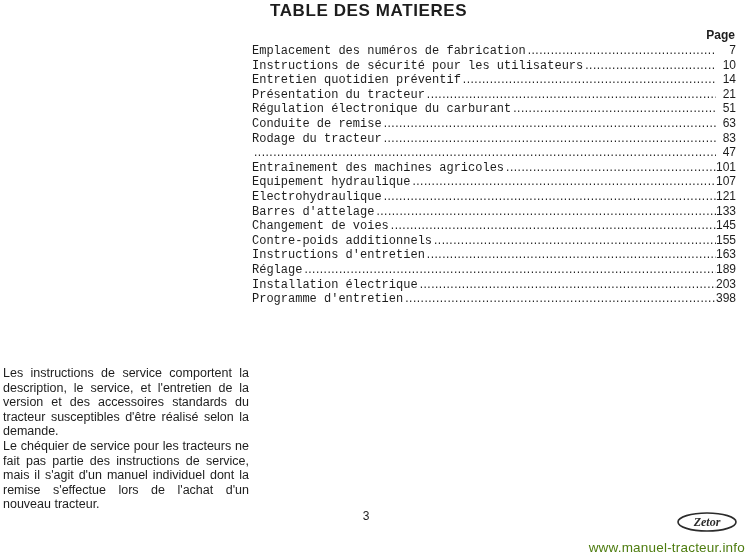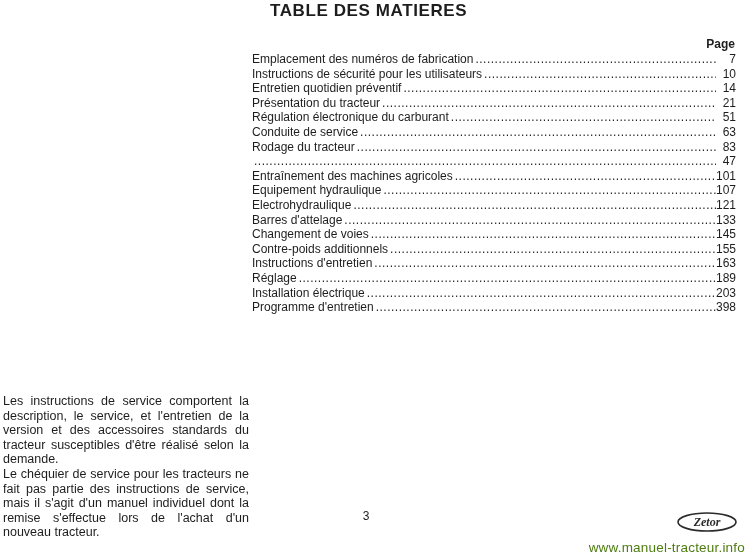--- a/index.html
+++ b/index.html
@@ -22,37 +22,37 @@
     top: 1px;
     font-size: 17px;
     font-weight: bold;
     letter-spacing: 0.6px;
     white-space: nowrap;
     text-align: right;
   }
   .toc-block {
     position: absolute;
     left: 252px;
-    top: 37px;
+    top: 28px;
     width: 484px;
     font-size: 12px;
   }
   .page-col-label {
     text-align: right;
     font-weight: bold;
     line-height: 15px;
     padding-right: 1px;
   }
   .toc-row {
     display: flex;
     align-items: baseline;
     line-height: 14.6px;
     height: 14.6px;
   }
-  .toc-label { white-space: nowrap; }
+  .toc-label { white-space: nowrap; font-family: Liberation Mono, monospace; }
   .toc-dots {
     flex: 1;
     overflow: hidden;
     white-space: nowrap;
     padding: 0 2px;
     letter-spacing: 0.5px;
   }
   .toc-dots::after {
     content: "........................................................................................................................................................................";
   }
@@ -62,21 +62,20 @@
     text-align: right;
   }
   .note-block {
     position: absolute;
     left: 3px;
     top: 366px;
     width: 246px;
     font-size: 12.5px;
     line-height: 14.6px;
     text-align: justify;
-    margin-top: 28px;
   }
   .note-block p { margin: 0; }
   .page-number {
     position: absolute;
     left: 330px;
     top: 509px;
     width: 72px;
     text-align: center;
     font-size: 12px;
   }
@@ -136,21 +135,21 @@
       <span class="toc-page">21</span>
     </div>
 
     <div class="toc-row">
       <span class="toc-label">Régulation électronique du carburant</span>
       <span class="toc-dots"></span>
       <span class="toc-page">51</span>
     </div>
 
     <div class="toc-row">
-      <span class="toc-label">Conduite de service</span>
+      <span class="toc-label">Conduite de remise</span>
       <span class="toc-dots"></span>
       <span class="toc-page">63</span>
     </div>
 
     <div class="toc-row">
       <span class="toc-label">Rodage du tracteur</span>
       <span class="toc-dots"></span>
       <span class="toc-page">83</span>
     </div>
 

